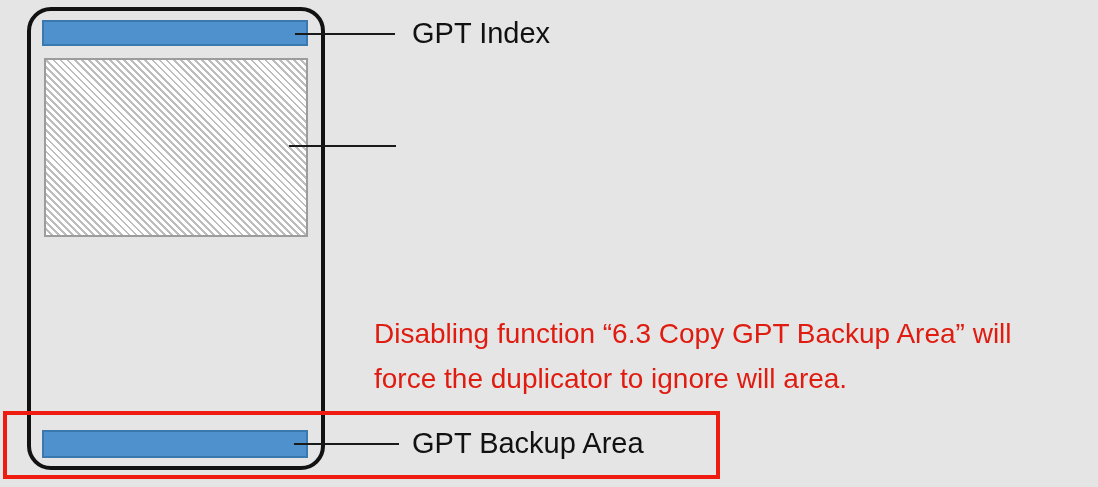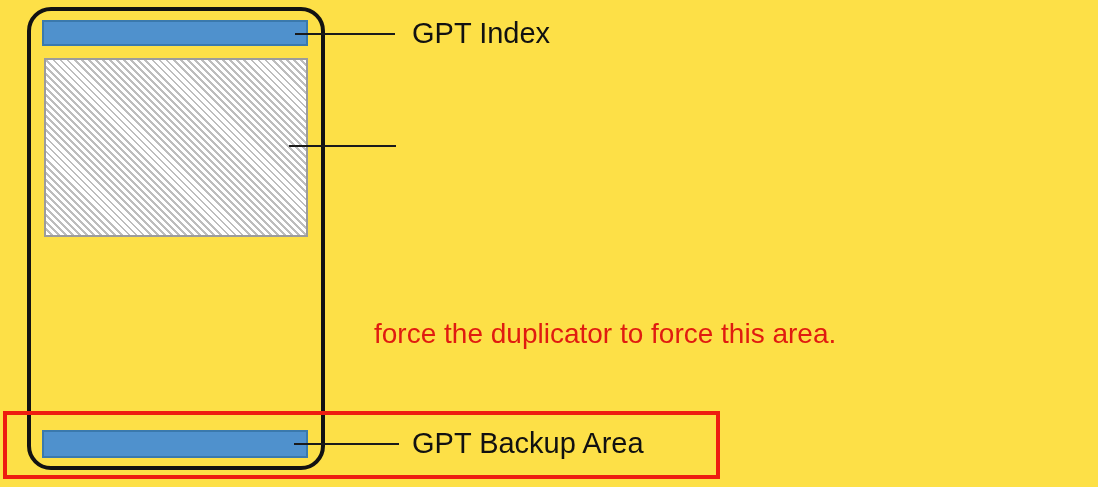--- a/index.html
+++ b/index.html
@@ -7,21 +7,21 @@
     padding: 0;
     background: #ffffff;
   }
   body {
     font-family: "Liberation Sans", sans-serif;
   }
   #canvas {
     position: relative;
     width: 1098px;
     height: 487px;
-    background: #fde047;
+    background: #e5e5e5;
     overflow: hidden;
   }
 
   
   .disk-outline {
     position: absolute;
     left: 27px;
     top: 7px;
     width: 298px;
     height: 463px;
@@ -144,18 +144,19 @@
   <div class="blue-bar gpt-backup-bar"></div>
 
   <div class="leader leader-gpt-index"></div>
   <div class="leader leader-partition"></div>
   <div class="leader leader-gpt-backup"></div>
 
   <div class="callout-label label-gpt-index">GPT Index</div>
   <div class="callout-label label-gpt-backup">GPT Backup Area</div>
 
   <div class="warning-note">
-    <span class="wline">force the duplicator to force this area.</span>
+    <span class="wline">Disabling function “6.3 Copy GPT Backup Area” will</span>
+    <span class="wline">force the duplicator to ignore will area.</span>
   </div>
 
   <div class="red-box"></div>
 
 </div>
 
 </body></html>

